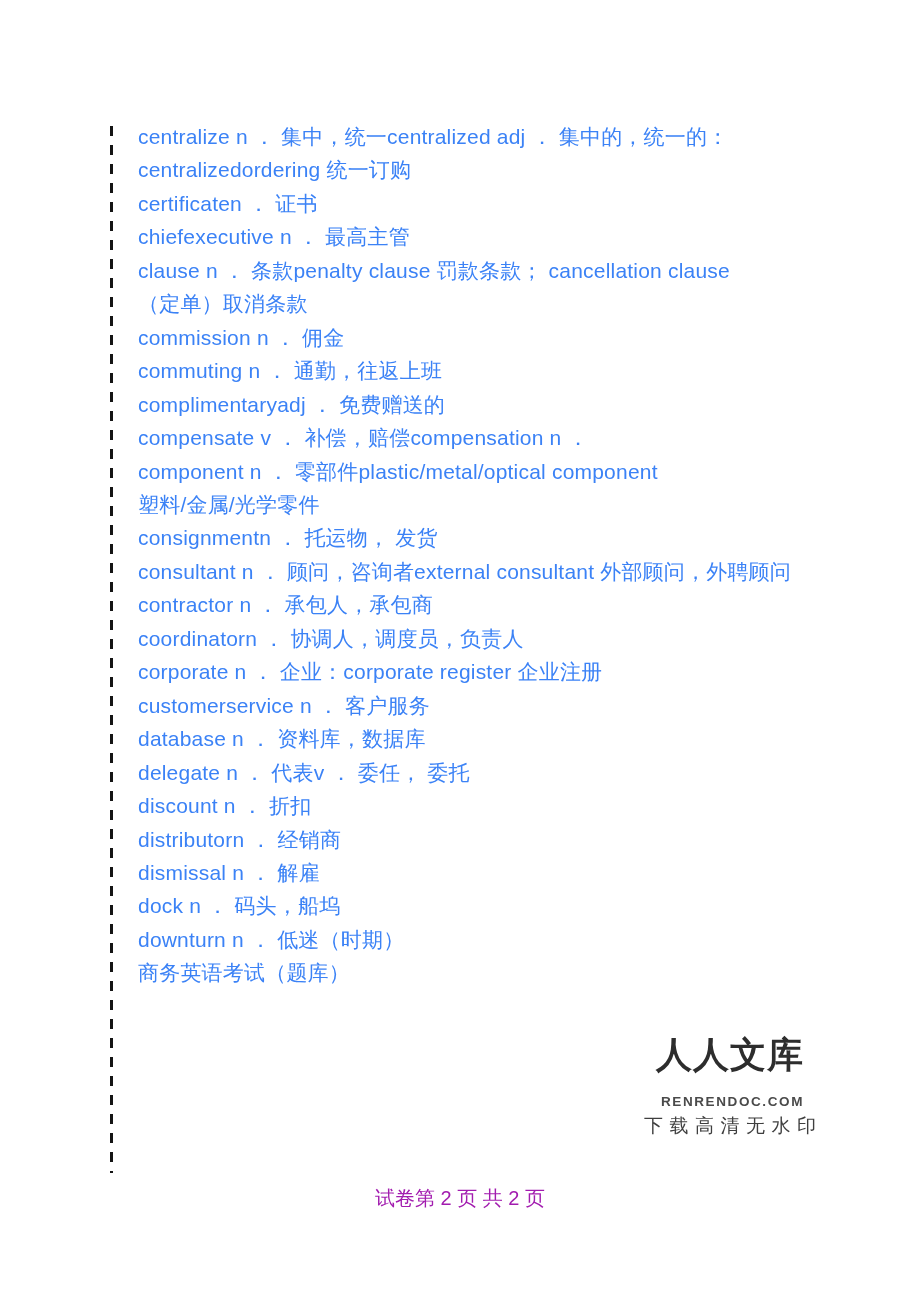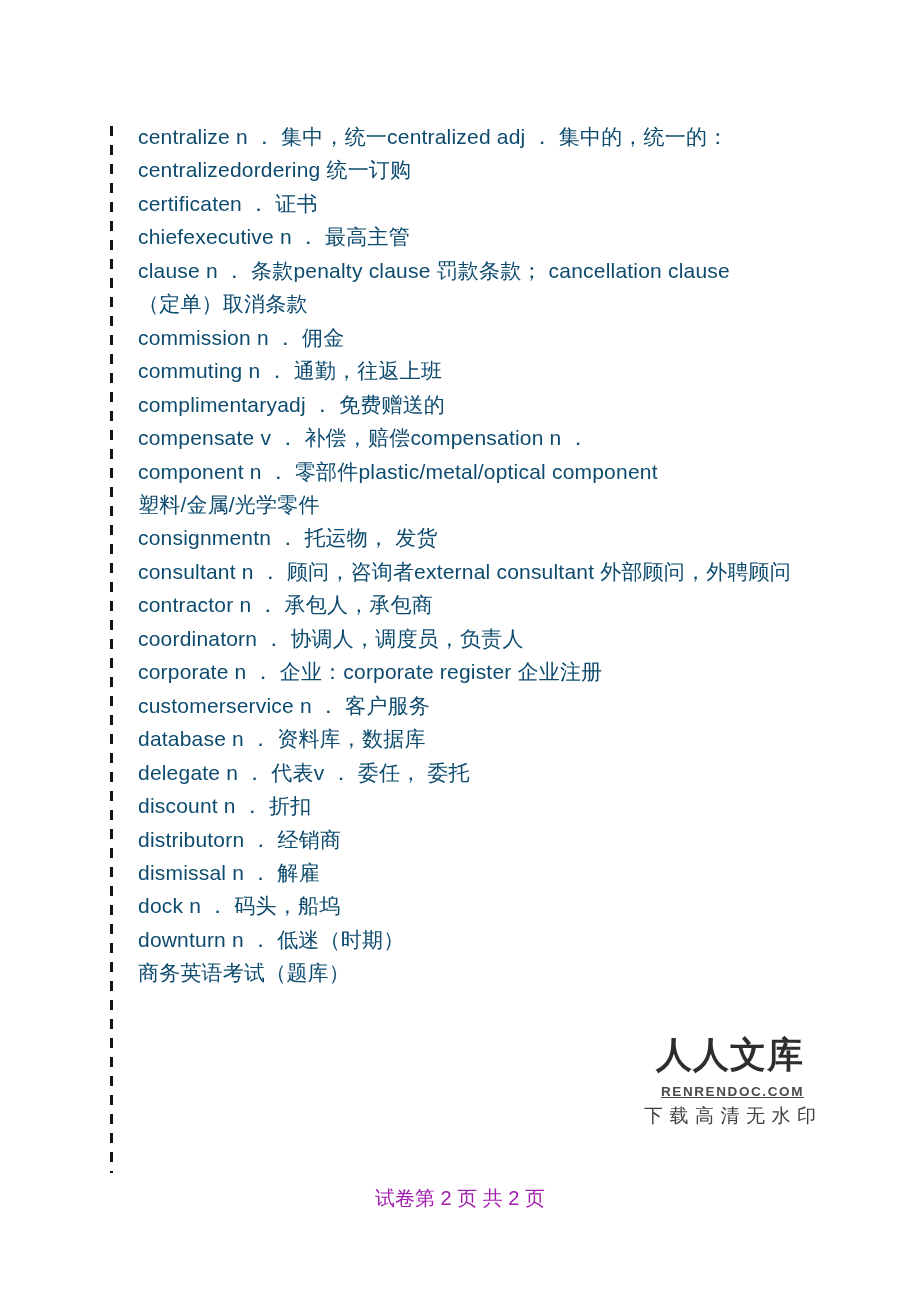--- a/index.html
+++ b/index.html
@@ -38,48 +38,47 @@
     top: 120px;
     width: 720px;
   }
   .content p.line {
     margin: 0;
     padding: 0;
     font-size: 21px;
     line-height: 33.45px;
     white-space: pre-wrap;
     letter-spacing: 0.2px;
-    color: #0c4a6e;
+    color: #3b82f6;
   }
   
   .watermark {
     position: absolute;
     left: 644px;
     top: 1036px;
     width: 160px;
     text-align: right;
     user-select: none;
   }
   .wm-title {
     font-family: "DejaVu Serif", "Liberation Serif", serif;
     font-size: 36px;
     font-weight: 700;
     line-height: 1.05;
     letter-spacing: 1px;
     color: #2d2d2d;
     white-space: nowrap;
   }
   .wm-domain {
-    margin-top: 10px;
+    margin-top: 20px;
     font-size: 13.5px;
     font-weight: 600;
     letter-spacing: 1.6px;
     color: #4a4a4a;
     white-space: nowrap;
-    text-decoration: underline;
   }
   .wm-tagline {
     margin-top: 4px;
     font-size: 19px;
     letter-spacing: 6.5px;
     color: #3f3f3f;
     white-space: nowrap;
   }
   
   .footer {

